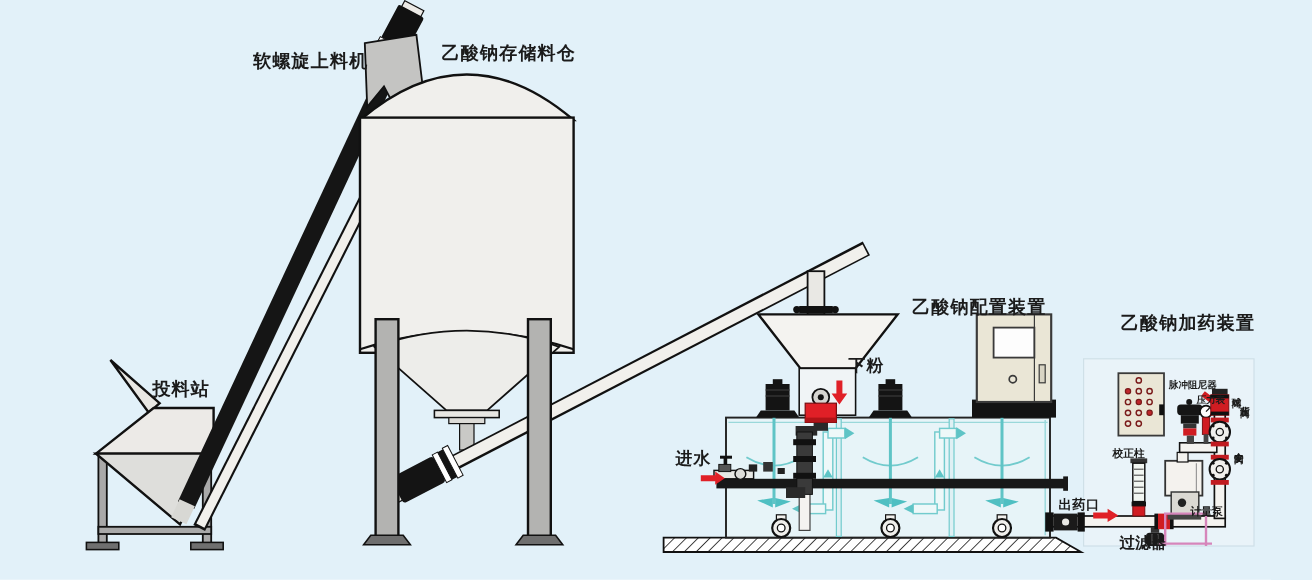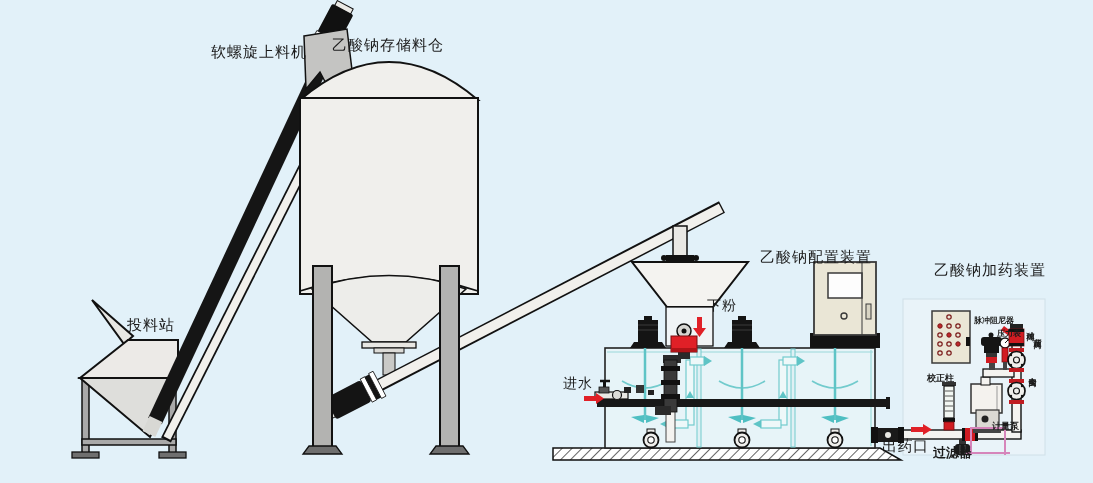--- a/index.html
+++ b/index.html
@@ -1,22 +1,22 @@
 <!DOCTYPE html>
 <html><head>
 <meta charset="utf-8">
 <style>
   html,body{margin:0;padding:0;}
   body{font-family:"Liberation Serif","DejaVu Serif",serif;}
   #stage{position:relative;width:1093px;height:483px;background:#e2f1f9;overflow:hidden;}
   #stage svg{position:absolute;left:0;top:0;}
-  .lbl{position:absolute;color:#1b1b1b;font-weight:400;white-space:nowrap;line-height:1.05;}
+  .lbl{position:absolute;color:#1b1b1b;font-weight:700;white-space:nowrap;line-height:1.05;}
   .lbl-lg{font-size:15px;letter-spacing:1px;}
   .lbl-md{font-size:14px;letter-spacing:1px;}
-  .lbl-sm{font-size:15px;letter-spacing:0.5px;margin-top:23px;}
+  .lbl-sm{font-size:11px;letter-spacing:0.5px;}
   .lbl-xs{font-size:8px;font-weight:700;letter-spacing:0;text-align:right;}
   .lbl-xxs{font-size:13px;font-weight:700;}
   .vert{writing-mode:vertical-rl;text-orientation:upright;letter-spacing:1px;}
 </style>
 </head>
 <body>
 
 <div id="stage">
 <svg width="1093" height="483" viewBox="0 0 1093 483">
   <defs>
@@ -331,21 +331,21 @@
       <circle cx="1011" cy="386" r="1.2" fill="#111"></circle>
           <circle cx="1022" cy="386" r="1.2" fill="#111"></circle>
       <circle cx="1011" cy="396" r="1.2" fill="#111"></circle>
           <circle cx="1022" cy="396" r="1.2" fill="#111"></circle>
       <rect x="1009" y="400" width="15" height="4" fill="#c01b20"></rect>
     </g>
   </g>
 </svg>
 
 <div class="lbl lbl-lg" style="left:211px;top:45px;">软螺旋上料机</div>
-<div class="lbl lbl-lg" style="left:332px;top:38px;">乙酸钠存储料仓</div>
+<div class="lbl lbl-lg" style="left:368px;top:38px;">乙酸钠存储料仓</div>
 <div class="lbl lbl-lg" style="left:127px;top:318px;">投料站</div>
 <div class="lbl lbl-lg" style="left:760px;top:206px;margin-top:44px;">乙酸钠配置装置</div>
 <div class="lbl lbl-lg" style="left:934px;top:263px;">乙酸钠加药装置</div>
 <div class="lbl lbl-md" style="left:707px;top:299px;">下粉</div>
 <div class="lbl lbl-md" style="left:563px;top:377px;">进水</div>
 <div class="lbl lbl-sm" style="left:882px;top:416px;">出药口</div>
 <div class="lbl lbl-xs" style="left:974px;top:317px;">脉冲阻尼器</div>
 <div class="lbl lbl-xs" style="left:997px;top:330px;">压力表</div>
 <div class="lbl lbl-xs vert" style="left:1025px;top:325px;">球阀</div>
 <div class="lbl lbl-xs vert" style="left:1032px;top:332px;">背压阀</div>

